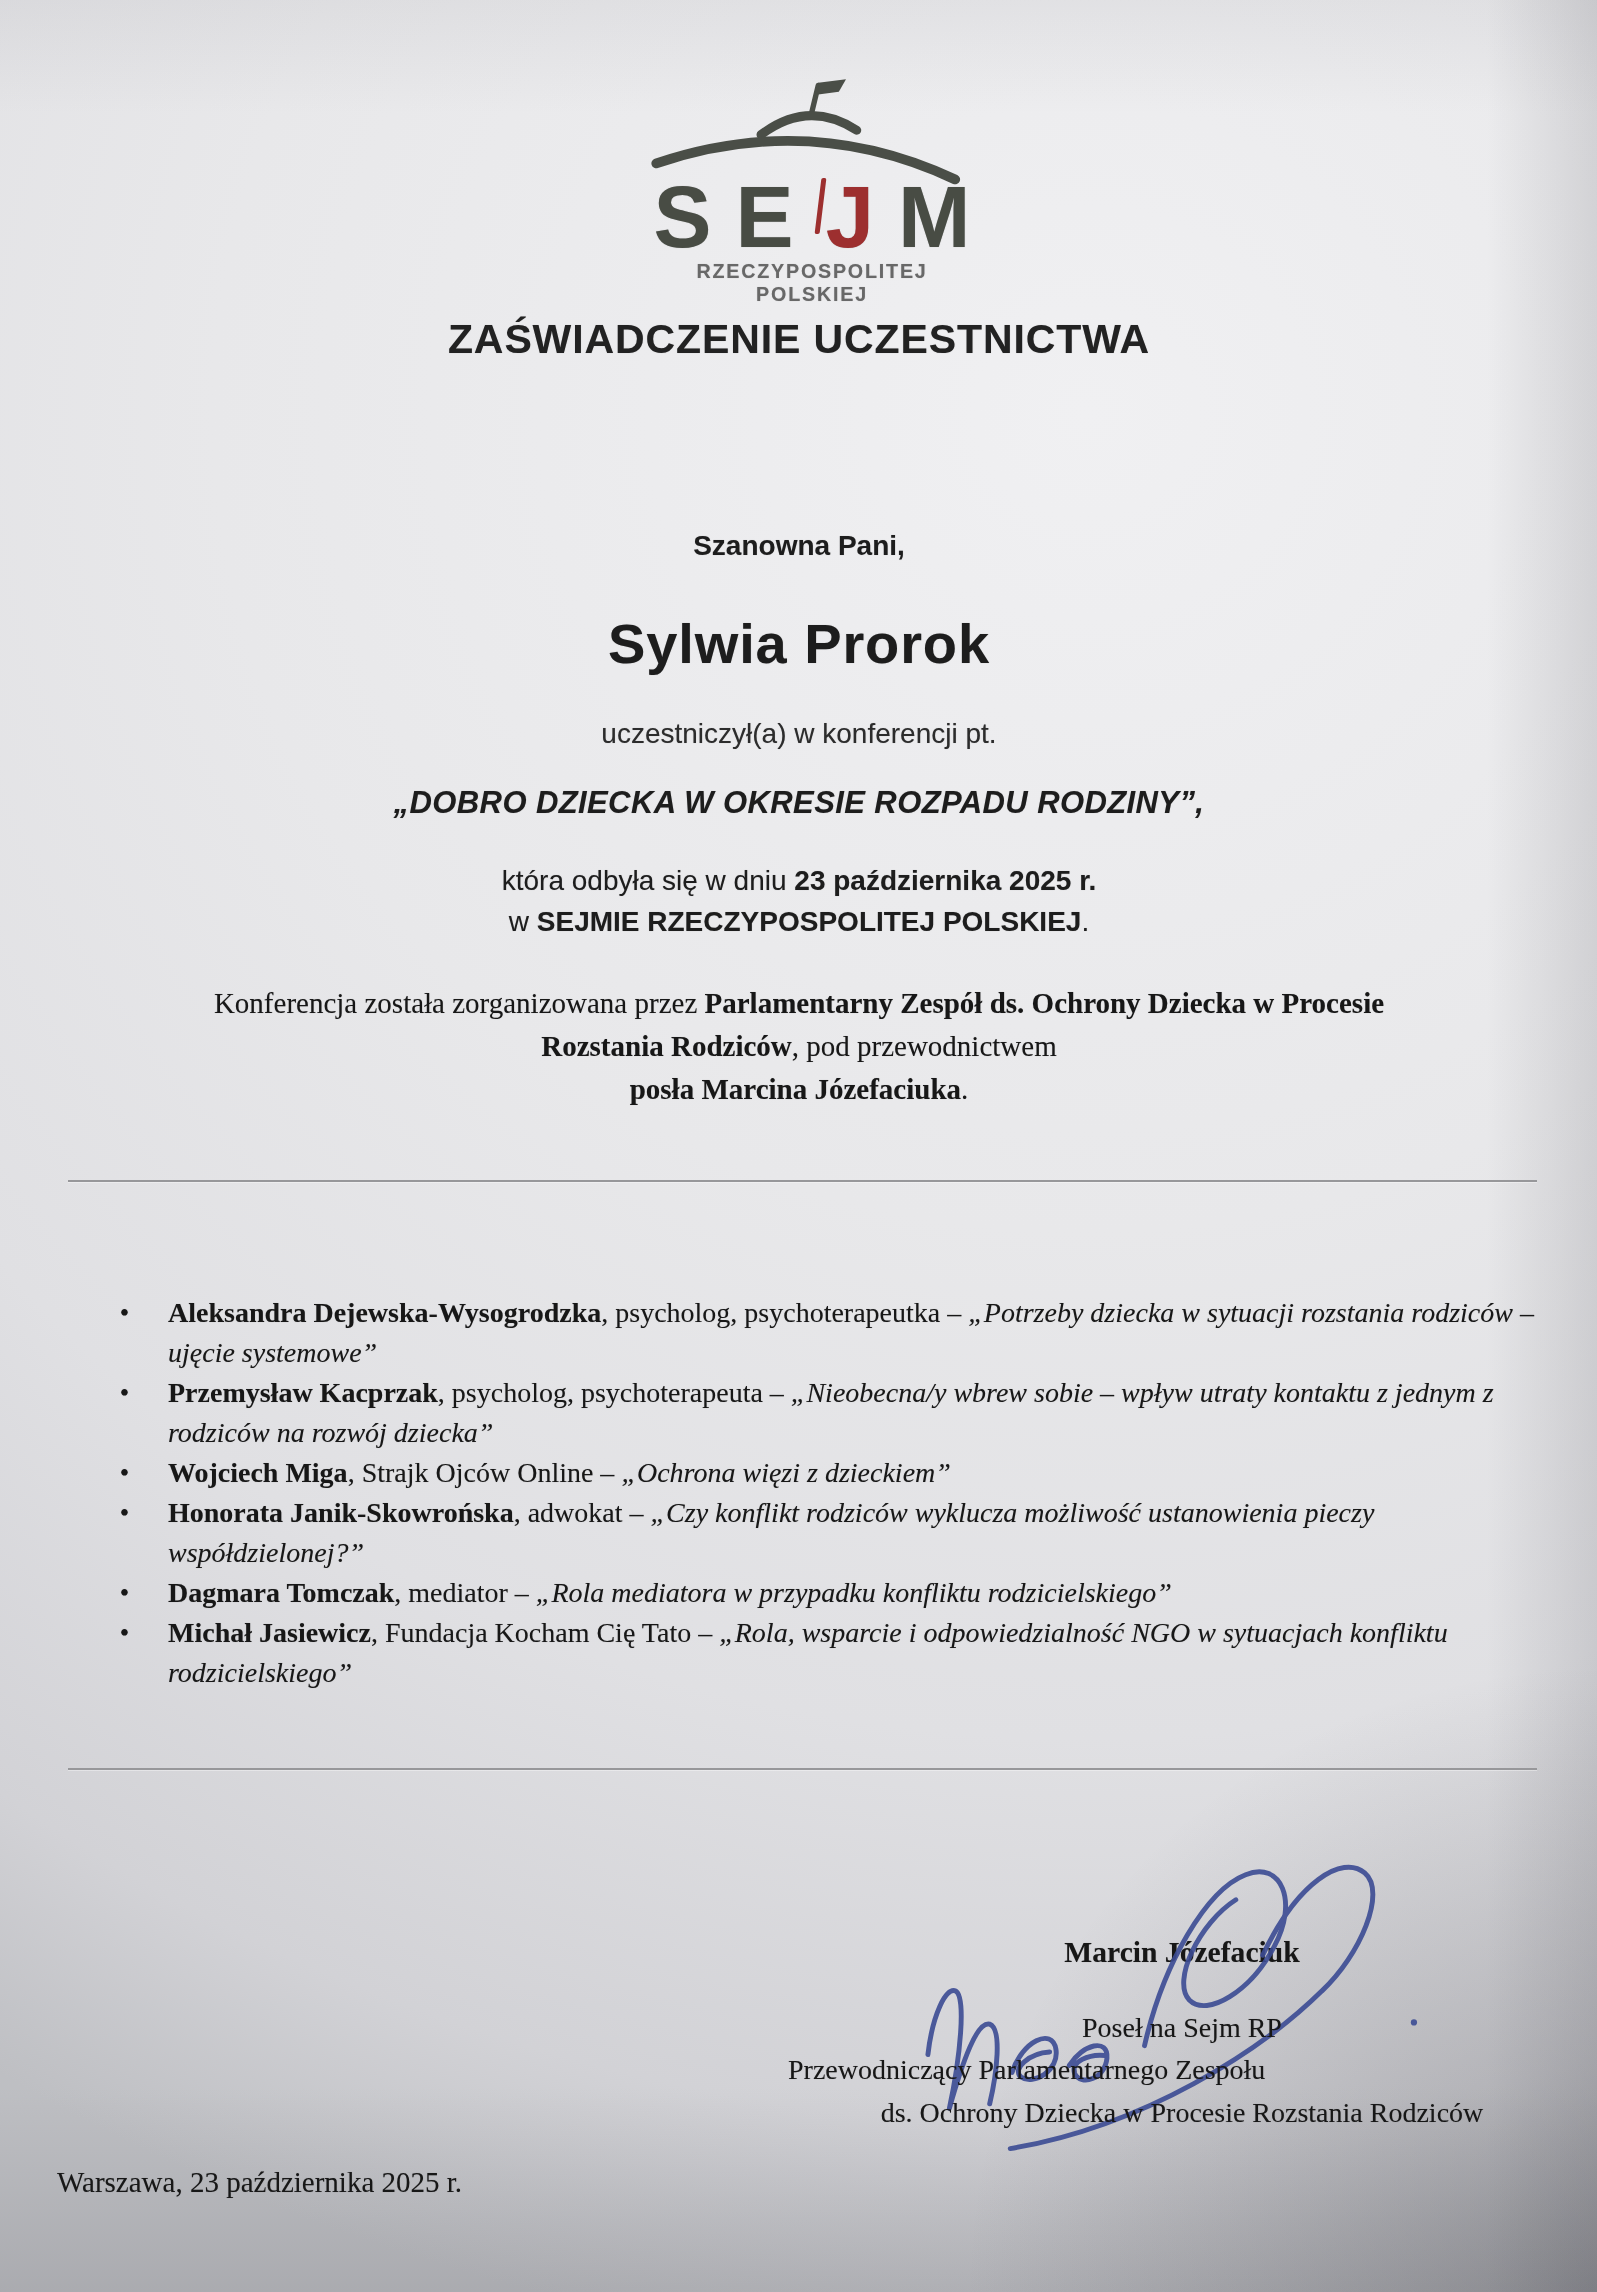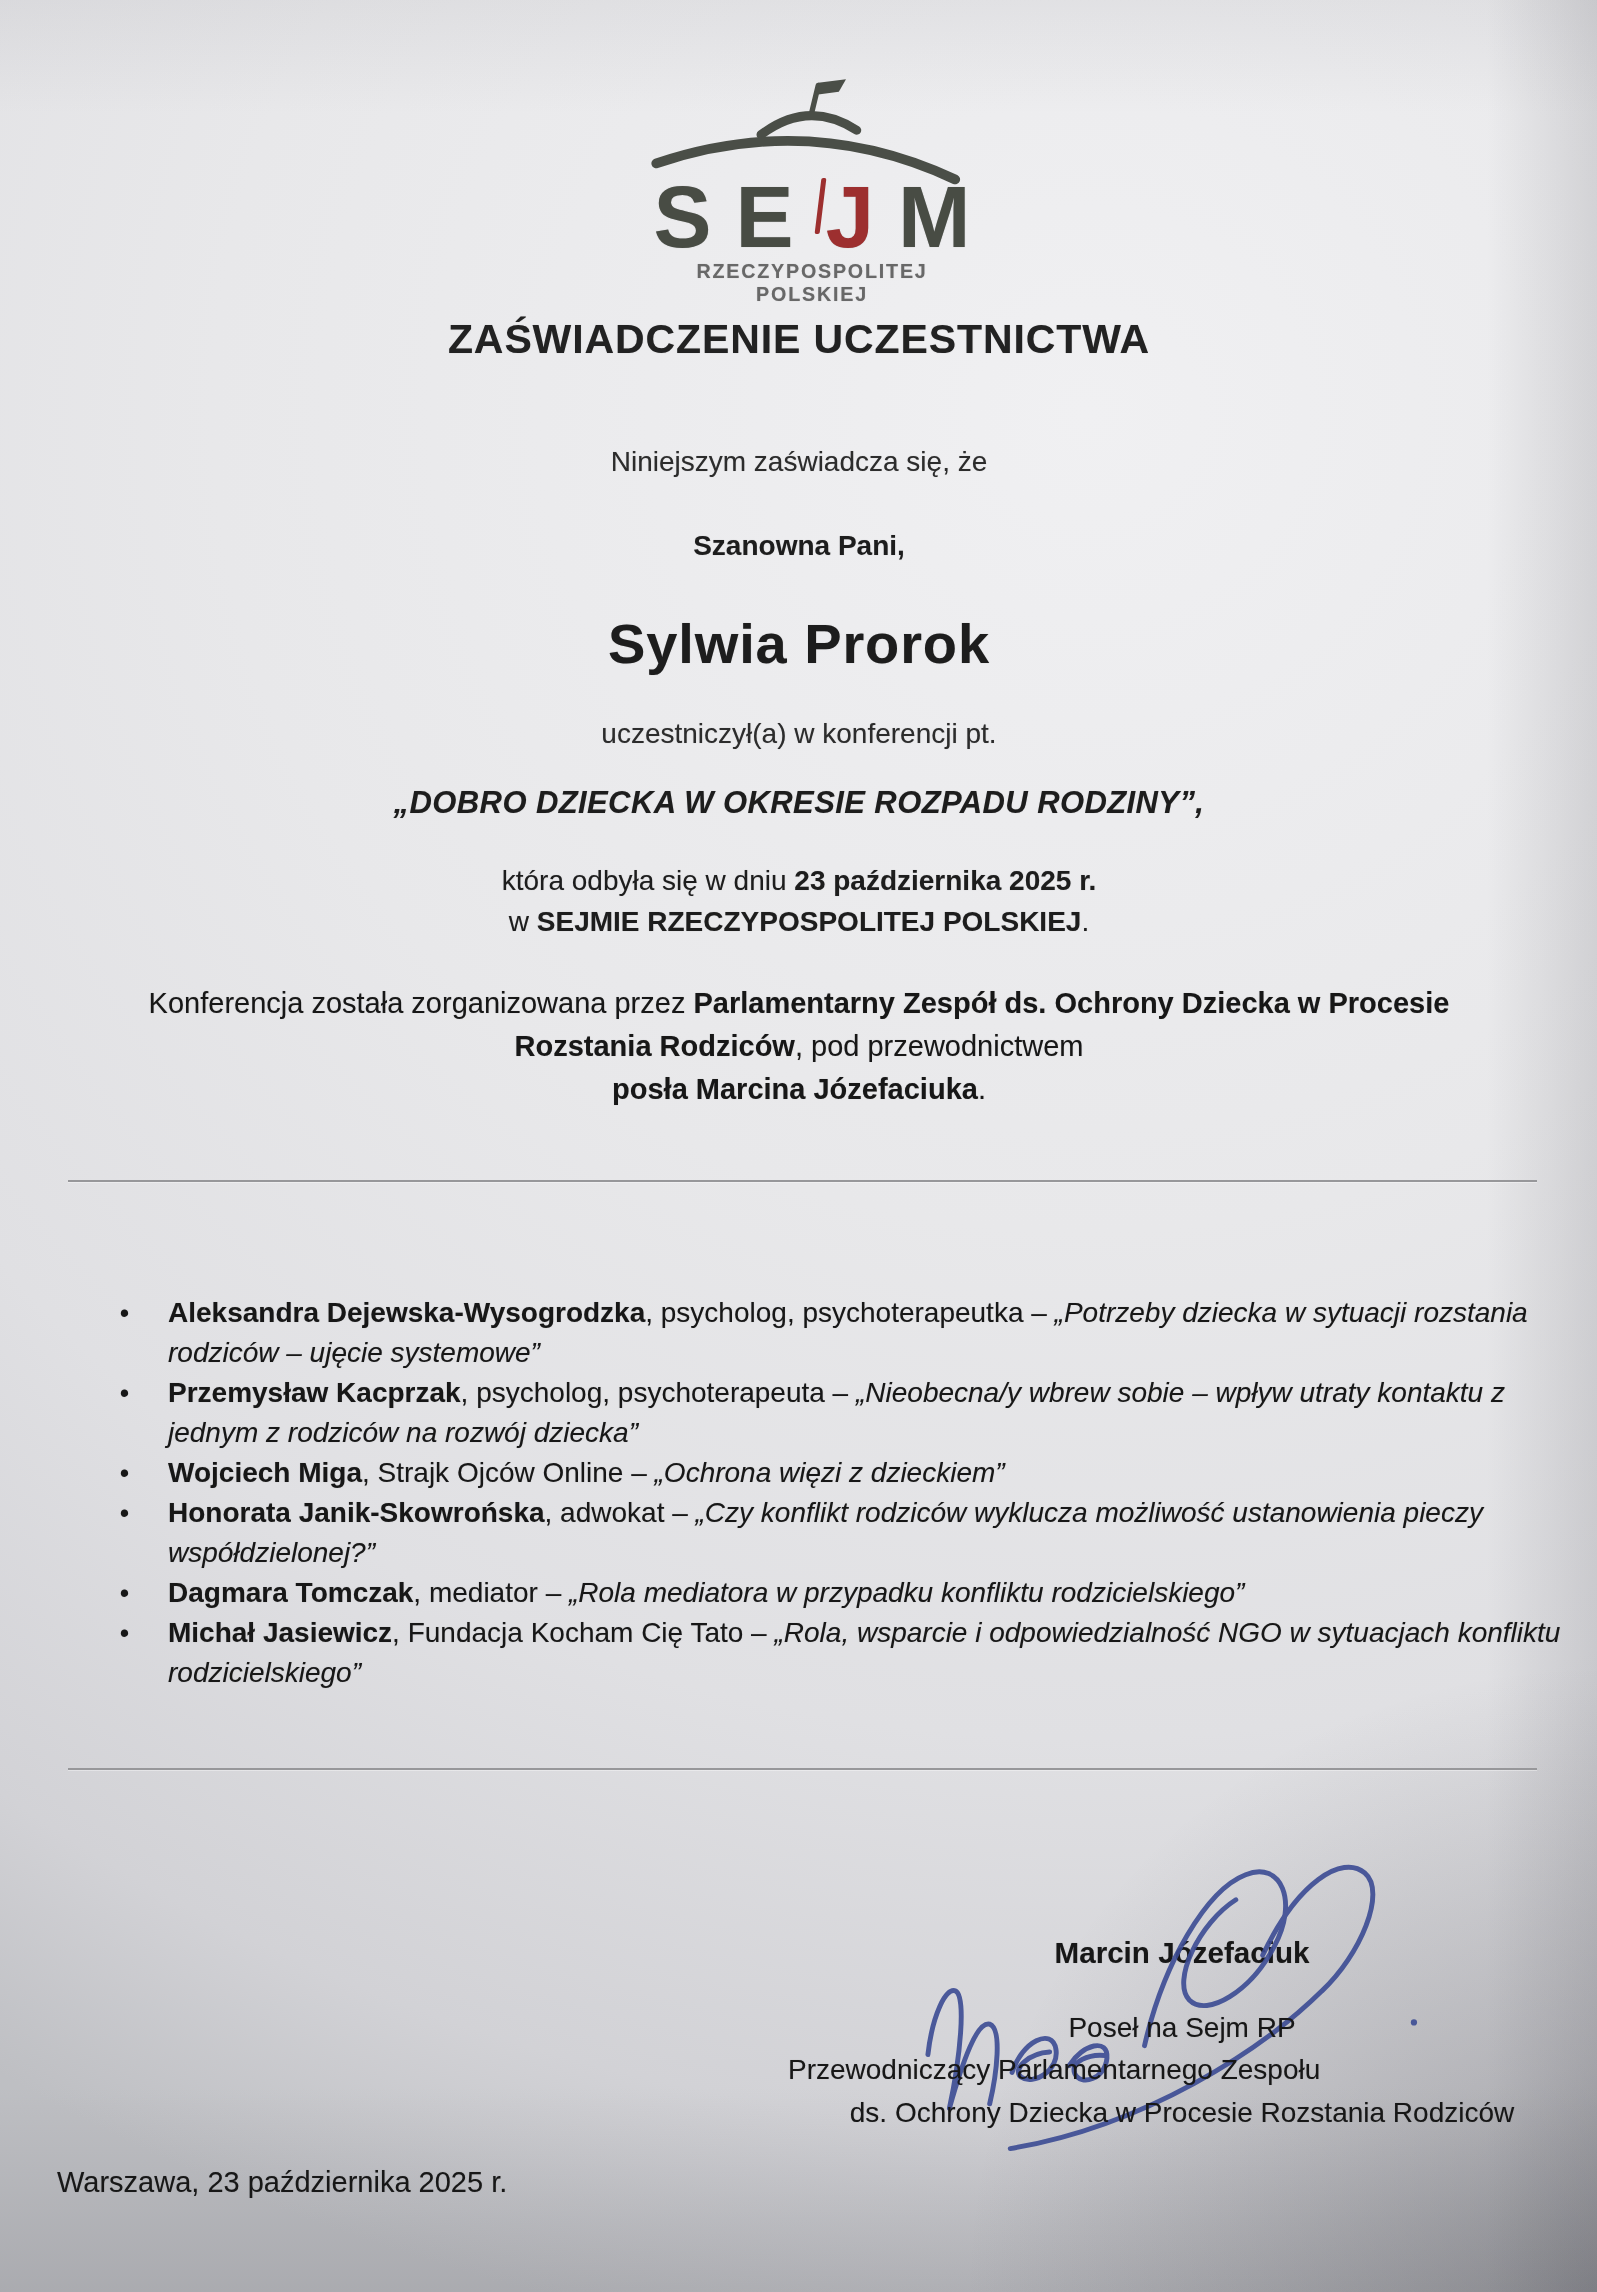--- a/index.html
+++ b/index.html
@@ -41,21 +41,21 @@
   .intro-1{ top:446px; font-size:28px; color:#2c2c2c; }
   .salutation{ top:530px; font-size:28px; font-weight:700; }
   .participant{ top:611px; font-size:56px; font-weight:700; letter-spacing:0.9px; }
   .intro-2{ top:718px; font-size:28px; color:#2c2c2c; }
   .conf-title{ top:785px; font-size:31px; font-weight:700; font-style:italic; letter-spacing:0.4px; }
   .conf-date{ top:865px; font-size:28px; }
   .conf-venue{ top:906px; font-size:28px; }
   .b{ font-weight:700; }
 
   
-  .serif{ font-family:Liberation Sans, sans-serif; color:#171717; }
+  .serif{ font-family:Liberation Serif, serif; color:#171717; }
   .organizer{ top:982px; font-size:29px; line-height:43px; }
   .divider{ left:68px; width:1469px; height:1.8px; background:#97979a; box-shadow:0 0.9px 0 rgba(255,255,255,0.4); }
   .div-1{ top:1180px; }
   .div-2{ top:1768px; }
   .agenda-heading{ top:1220px; font-size:28px; }
 
   .speakers{ left:109px; top:1293px; width:1456px; margin:0; padding:0; list-style:none;
              font-size:28px; line-height:40px; }
   .speaker{ position:relative; padding-left:59px; }
   .speaker .bullet{ position:absolute; left:10.7px; top:0; font-size:27px; }
@@ -93,21 +93,20 @@
           <span class="j-bar"></span>
           <span>J</span>
         </span>
       <span>M</span>
     </div>
     <div class="logo-sub">RZECZYPOSPOLITEJ POLSKIEJ</div>
   </div>
 
   <div class="abs cline doc-title">ZAŚWIADCZENIE UCZESTNICTWA</div>
 
-  <div class="abs cline intro-1">Niniejszym zaświadcza się, że</div>
   <div class="abs cline salutation">Szanowna Pani,</div>
   <div class="abs cline participant">Sylwia Prorok</div>
   <div class="abs cline intro-2">uczestniczył(a) w konferencji pt.</div>
 
   <div class="abs cline conf-title">„DOBRO DZIECKA W OKRESIE ROZPADU RODZINY”,</div>
   <div class="abs cline conf-date"><span>która odbyła się w dniu </span><span class="b">23 października 2025 r.</span></div>
   <div class="abs cline conf-venue"><span>w </span><span class="b">SEJMIE RZECZYPOSPOLITEJ POLSKIEJ</span><span>.</span></div>
 
   <div class="abs cline serif organizer">
     <div><span>Konferencja została zorganizowana przez </span><span class="b">Parlamentarny Zespół ds. Ochrony Dziecka w Procesie</span></div>

